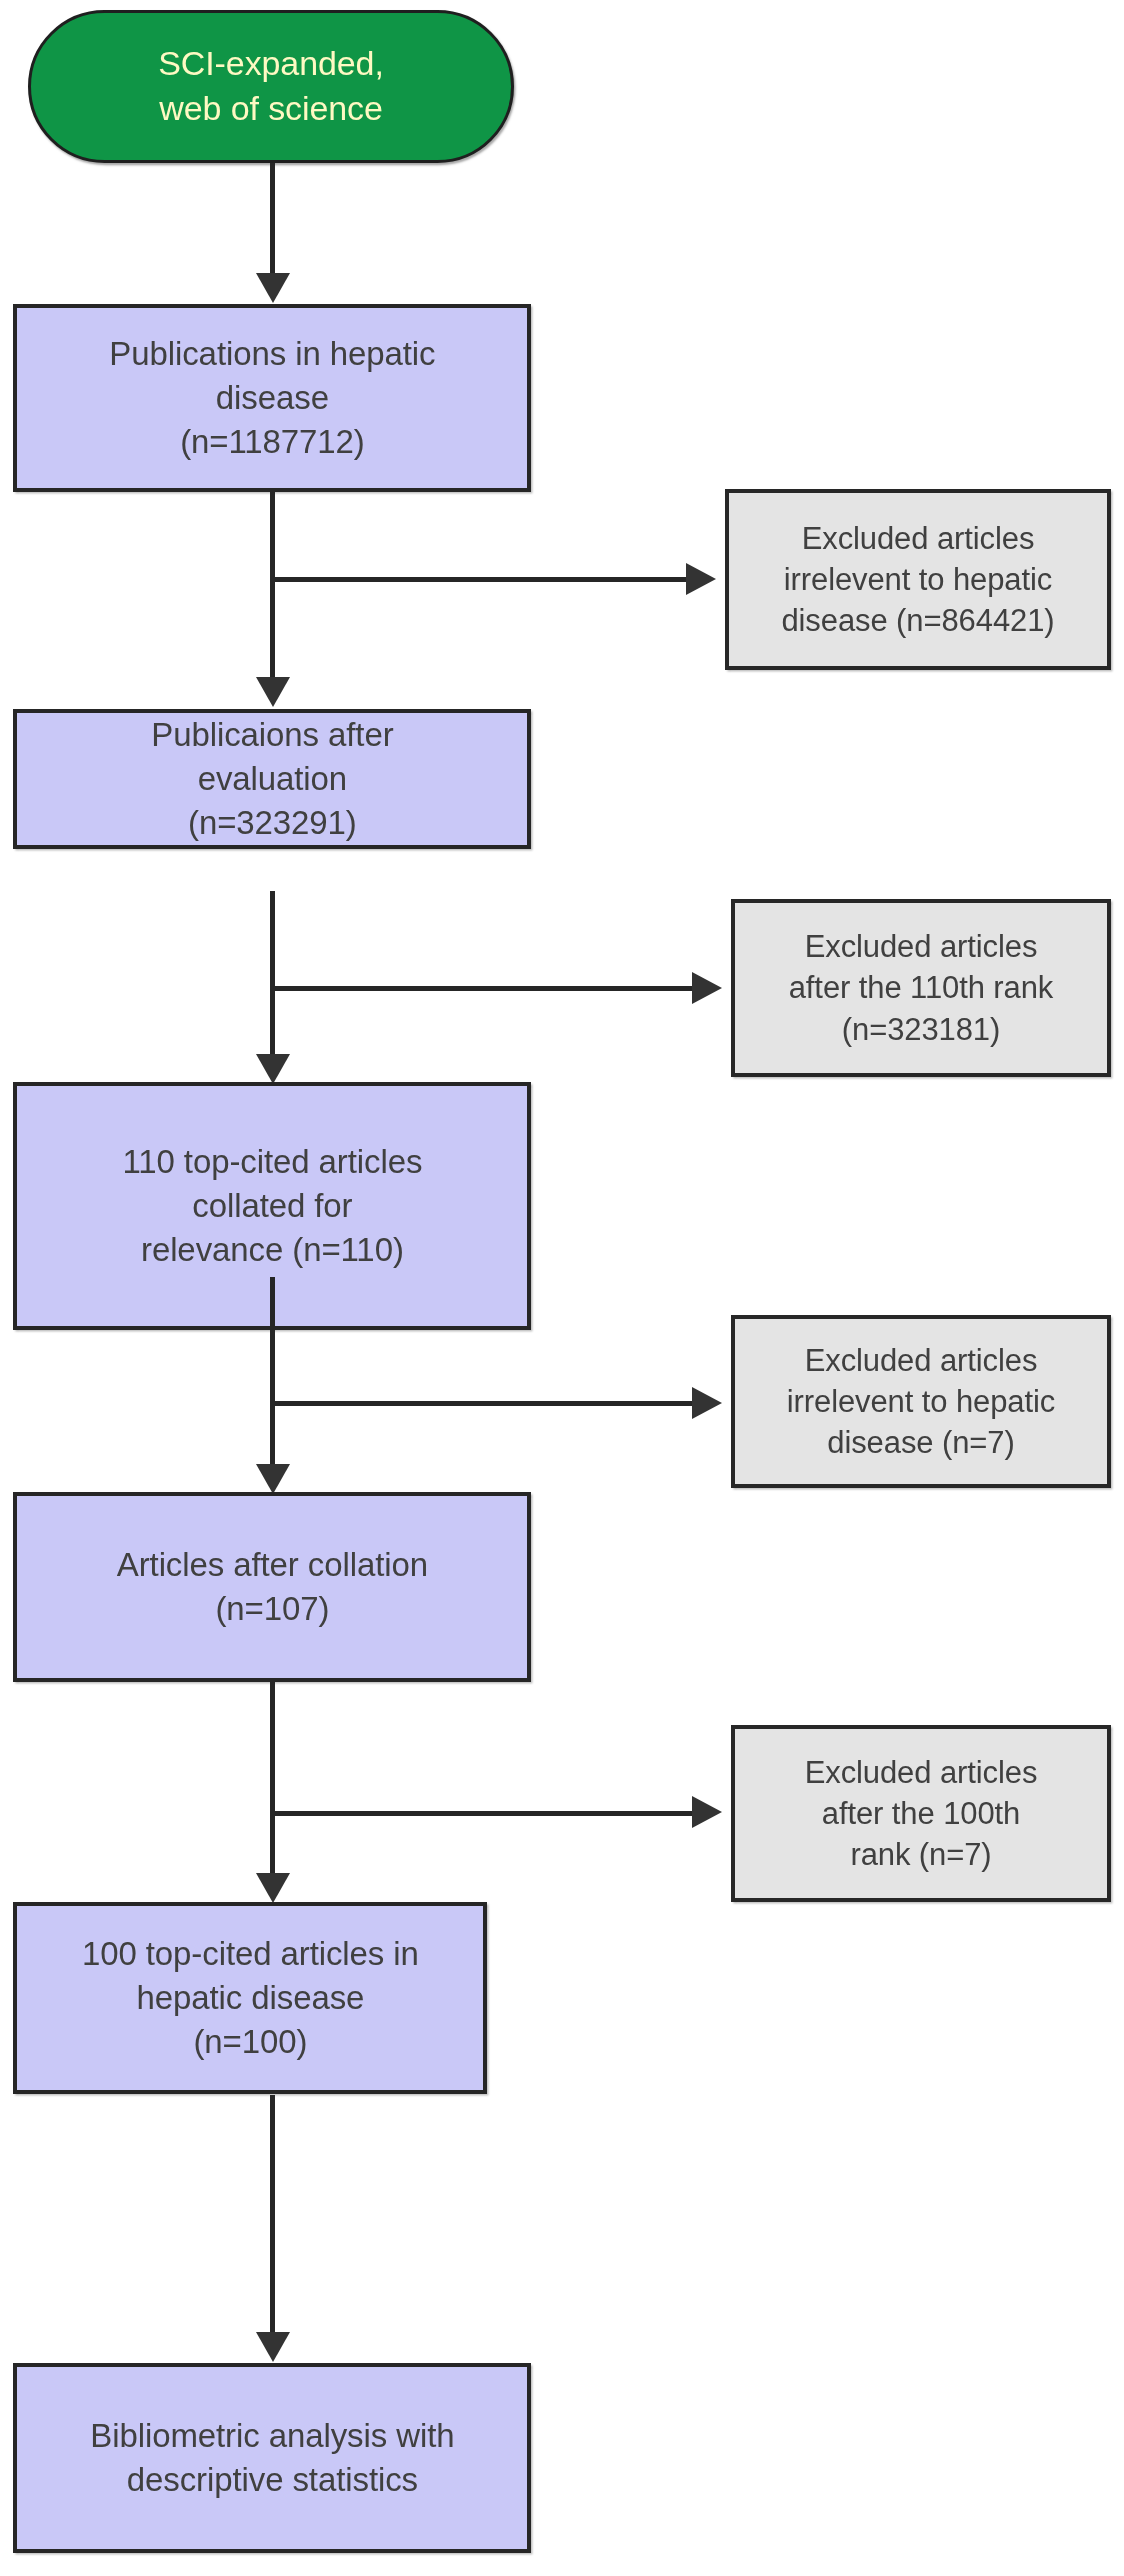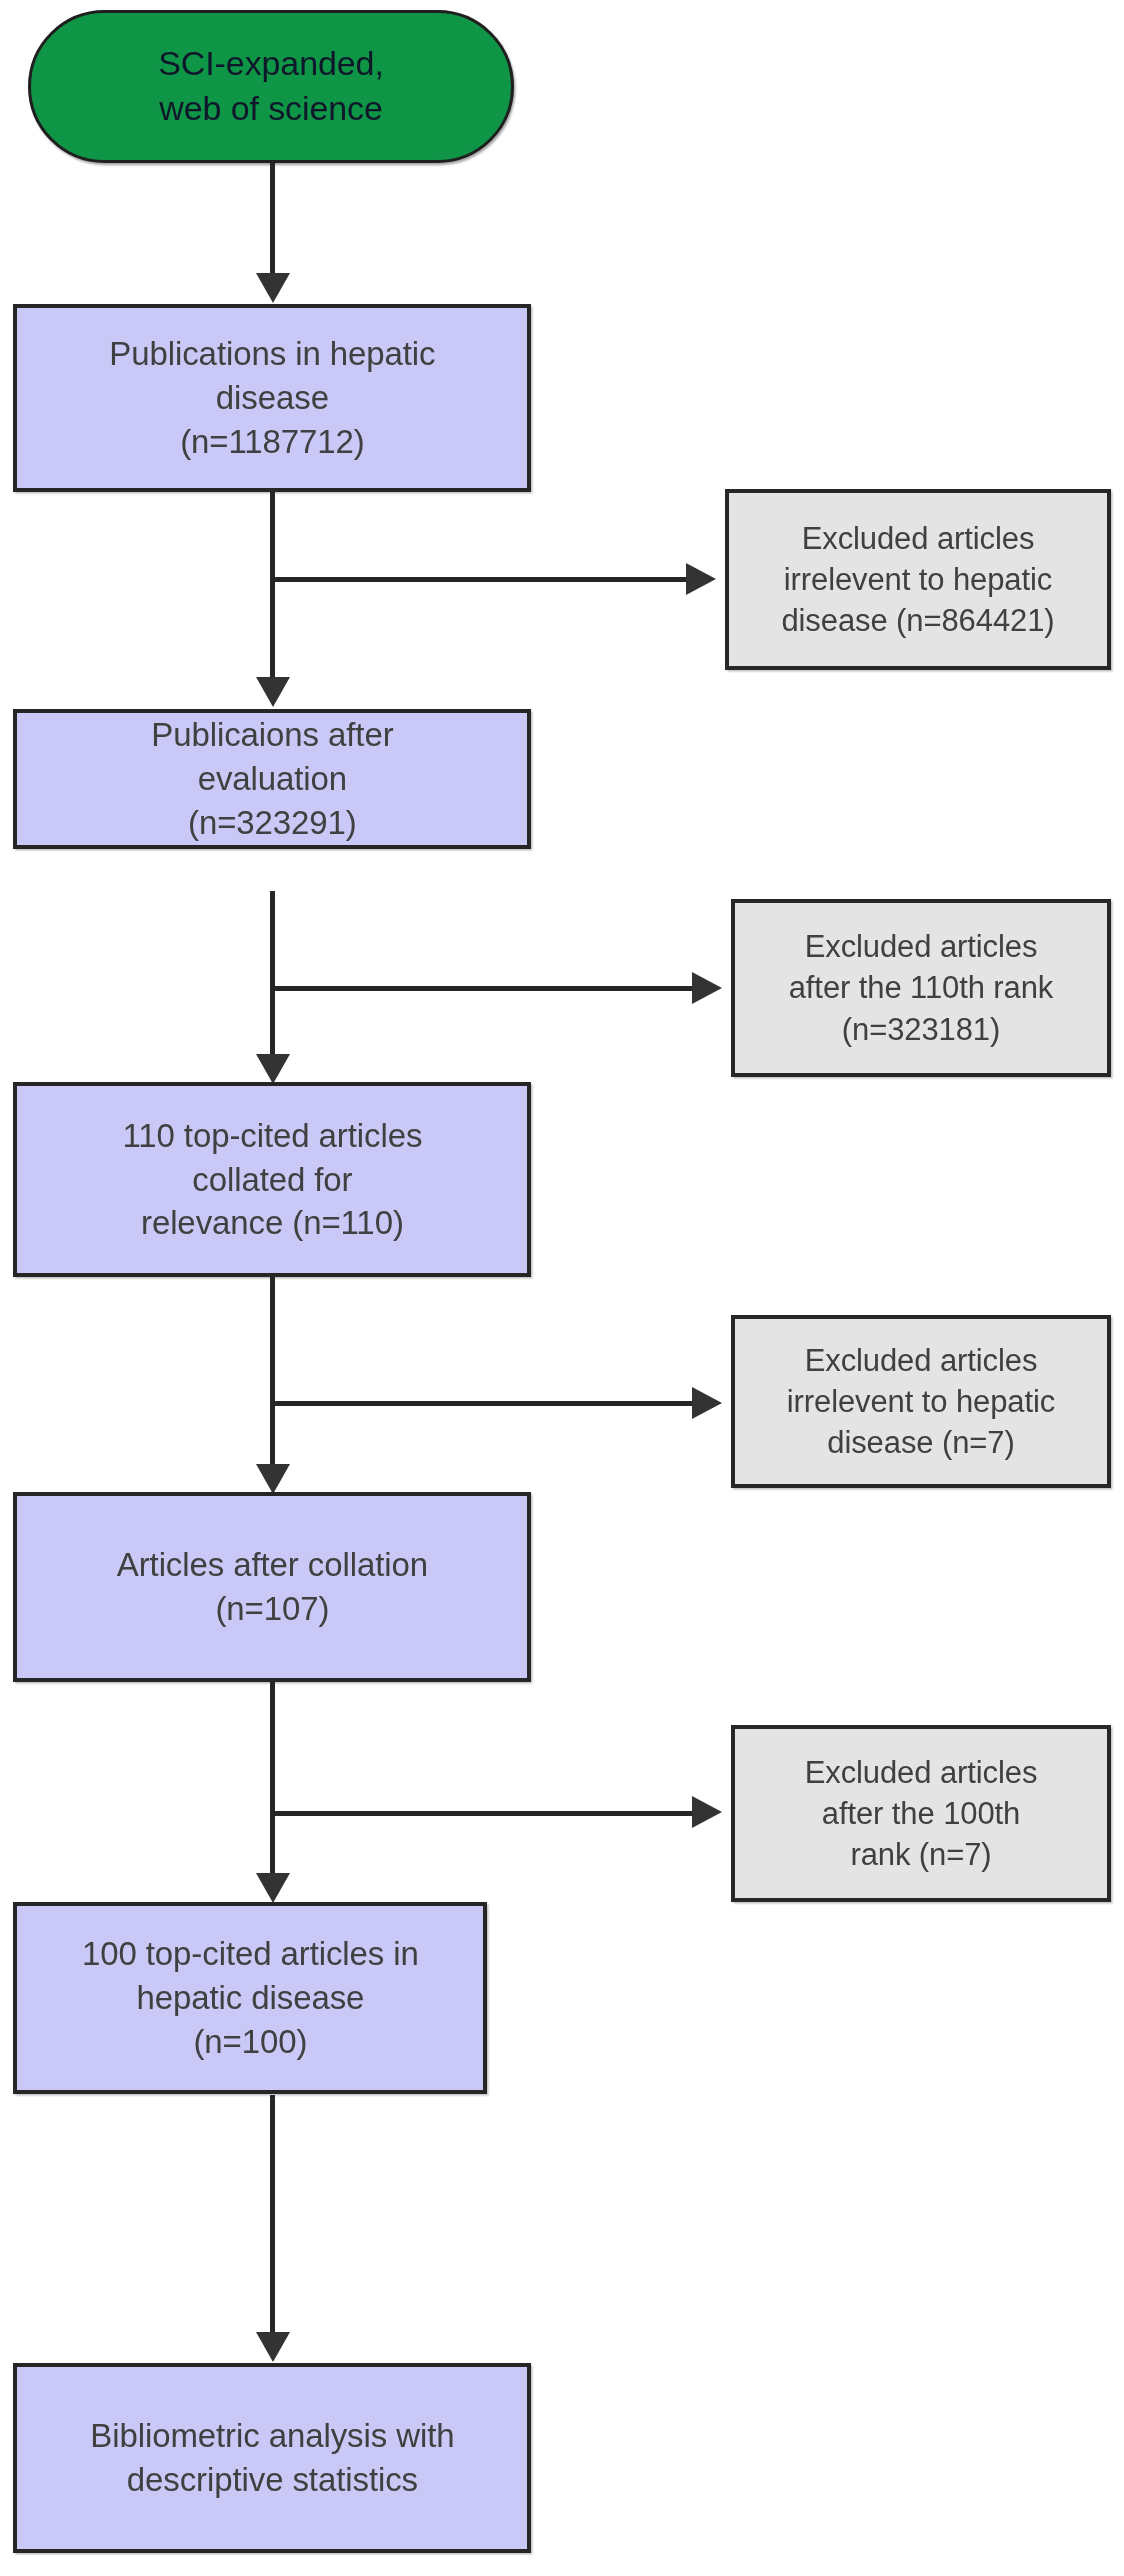--- a/index.html
+++ b/index.html
@@ -30,21 +30,21 @@
     line-height: 1.33;
     letter-spacing: -0.1px;
   }
   .node .ln { display: block; white-space: nowrap; }
 
   
   .node-source {
     background: #0f9546;
     border: 3.7px solid #1f1f1f;
     border-radius: 81px;
-    color: #0f172a;
+    color: #fef9c3;
     font-size: 34px;
     box-shadow: 1.5px 2.2px 2.2px rgba(0,0,0,0.35);
   }
 
   
   .node-main {
     background: #c9c8f7;
     border: 4.5px solid #262626;
     box-shadow: 2.2px 2.2px 2.2px rgba(0,0,0,0.30);
     font-size: 33px;
@@ -128,21 +128,21 @@
 
   <div class="hline" style="left:270px; top:986px; width:424px;"></div>
   <div class="arrow-right" style="left:692px; top:972px;"></div>
 
   <div class="node node-excluded" style="left:731px; top:899px; width:380px; height:178px;">
     <span class="ln">Excluded articles</span>
     <span class="ln">after the 110th rank</span>
     <span class="ln">(n=323181)</span>
   </div>
 
-  <div class="node node-main" style="left:13.4px; top:1082px; width:518px; height:195px;">
+  <div class="node node-main" style="left:13.4px; top:1082px; width:518px; height:248px;">
     <span class="ln">110 top-cited articles</span>
     <span class="ln">collated for</span>
     <span class="ln">relevance (n=110)</span>
   </div>
 
   <div class="vline" style="left:270px; top:1277px; height:188px;"></div>
   <div class="arrow-down" style="left:256px; top:1464px;"></div>
 
   <div class="hline" style="left:270px; top:1401px; width:424px;"></div>
   <div class="arrow-right" style="left:692px; top:1387px;"></div>

